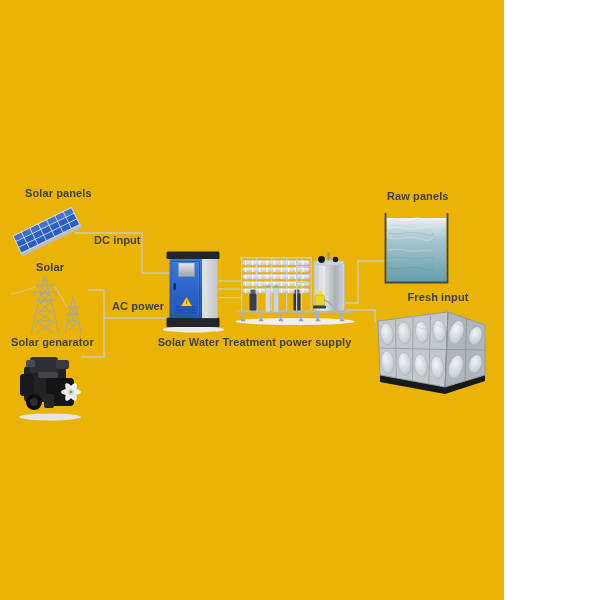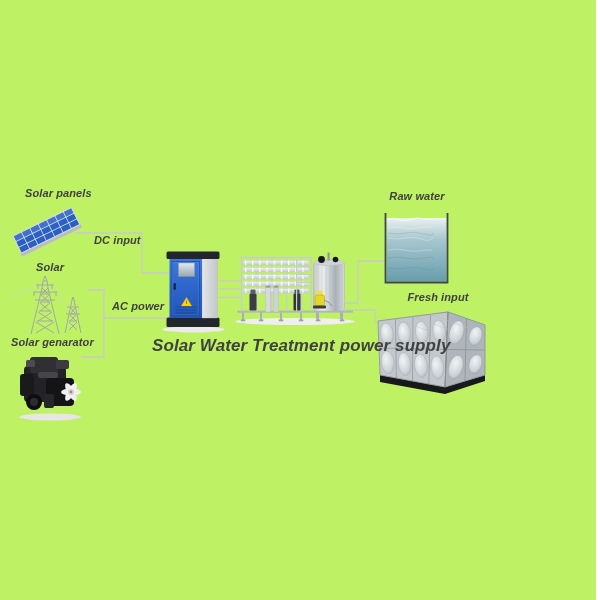--- a/index.html
+++ b/index.html
@@ -1,26 +1,26 @@
 <!DOCTYPE html>
 <html><head>
 <meta charset="utf-8">
 <style>
   html,body { margin:0; padding:0; background:#ffffff; }
   .stage {
-    position:relative; width:596px; height:600px; background:#bef264;
-    font-family:"Liberation Sans", sans-serif; overflow:hidden;font-style:italic;
+    position:relative; width:504px; height:600px; background:#eab308;
+    font-family:"Liberation Sans", sans-serif; overflow:hidden;
   }
   .stage svg { position:absolute; left:0; top:0; }
   .lbl {
     position:absolute; font-size:11px; font-weight:600; color:#414141;
     white-space:nowrap; letter-spacing:0.1px;
   }
   .lbl-center { text-align:center; }
-  .caption { font-size:17px; }
+  .caption { font-size:11px; }
 </style>
 </head>
 <body>
 
 <div class="stage">
 
 <svg width="600" height="600" viewBox="0 0 600 600">
   <defs>
     <linearGradient id="blueGrad" x1="0" y1="0" x2="0" y2="1">
       <stop offset="0" stop-color="#3d7ada"></stop>
@@ -308,17 +308,17 @@
   <div class="lbl" style="left:94px; top:234px;">DC input</div>
 
   <div class="lbl" style="left:36px; top:261px;">Solar</div>
 
   <div class="lbl" style="left:112px; top:300px;">AC power</div>
 
   <div class="lbl" style="left:11px; top:336px;">Solar genarator</div>
 
   <div class="lbl lbl-center caption" style="left:152px; top:336px; width:205px;">Solar Water Treatment power supply</div>
 
-  <div class="lbl lbl-center" style="left:387px; top:190px; width:60px;">Raw water</div>
+  <div class="lbl lbl-center" style="left:387px; top:190px; width:60px;">Raw panels</div>
 
   <div class="lbl lbl-center" style="left:404px; top:291px; width:68px;">Fresh input</div>
 
 </div>
 
 </body></html>

